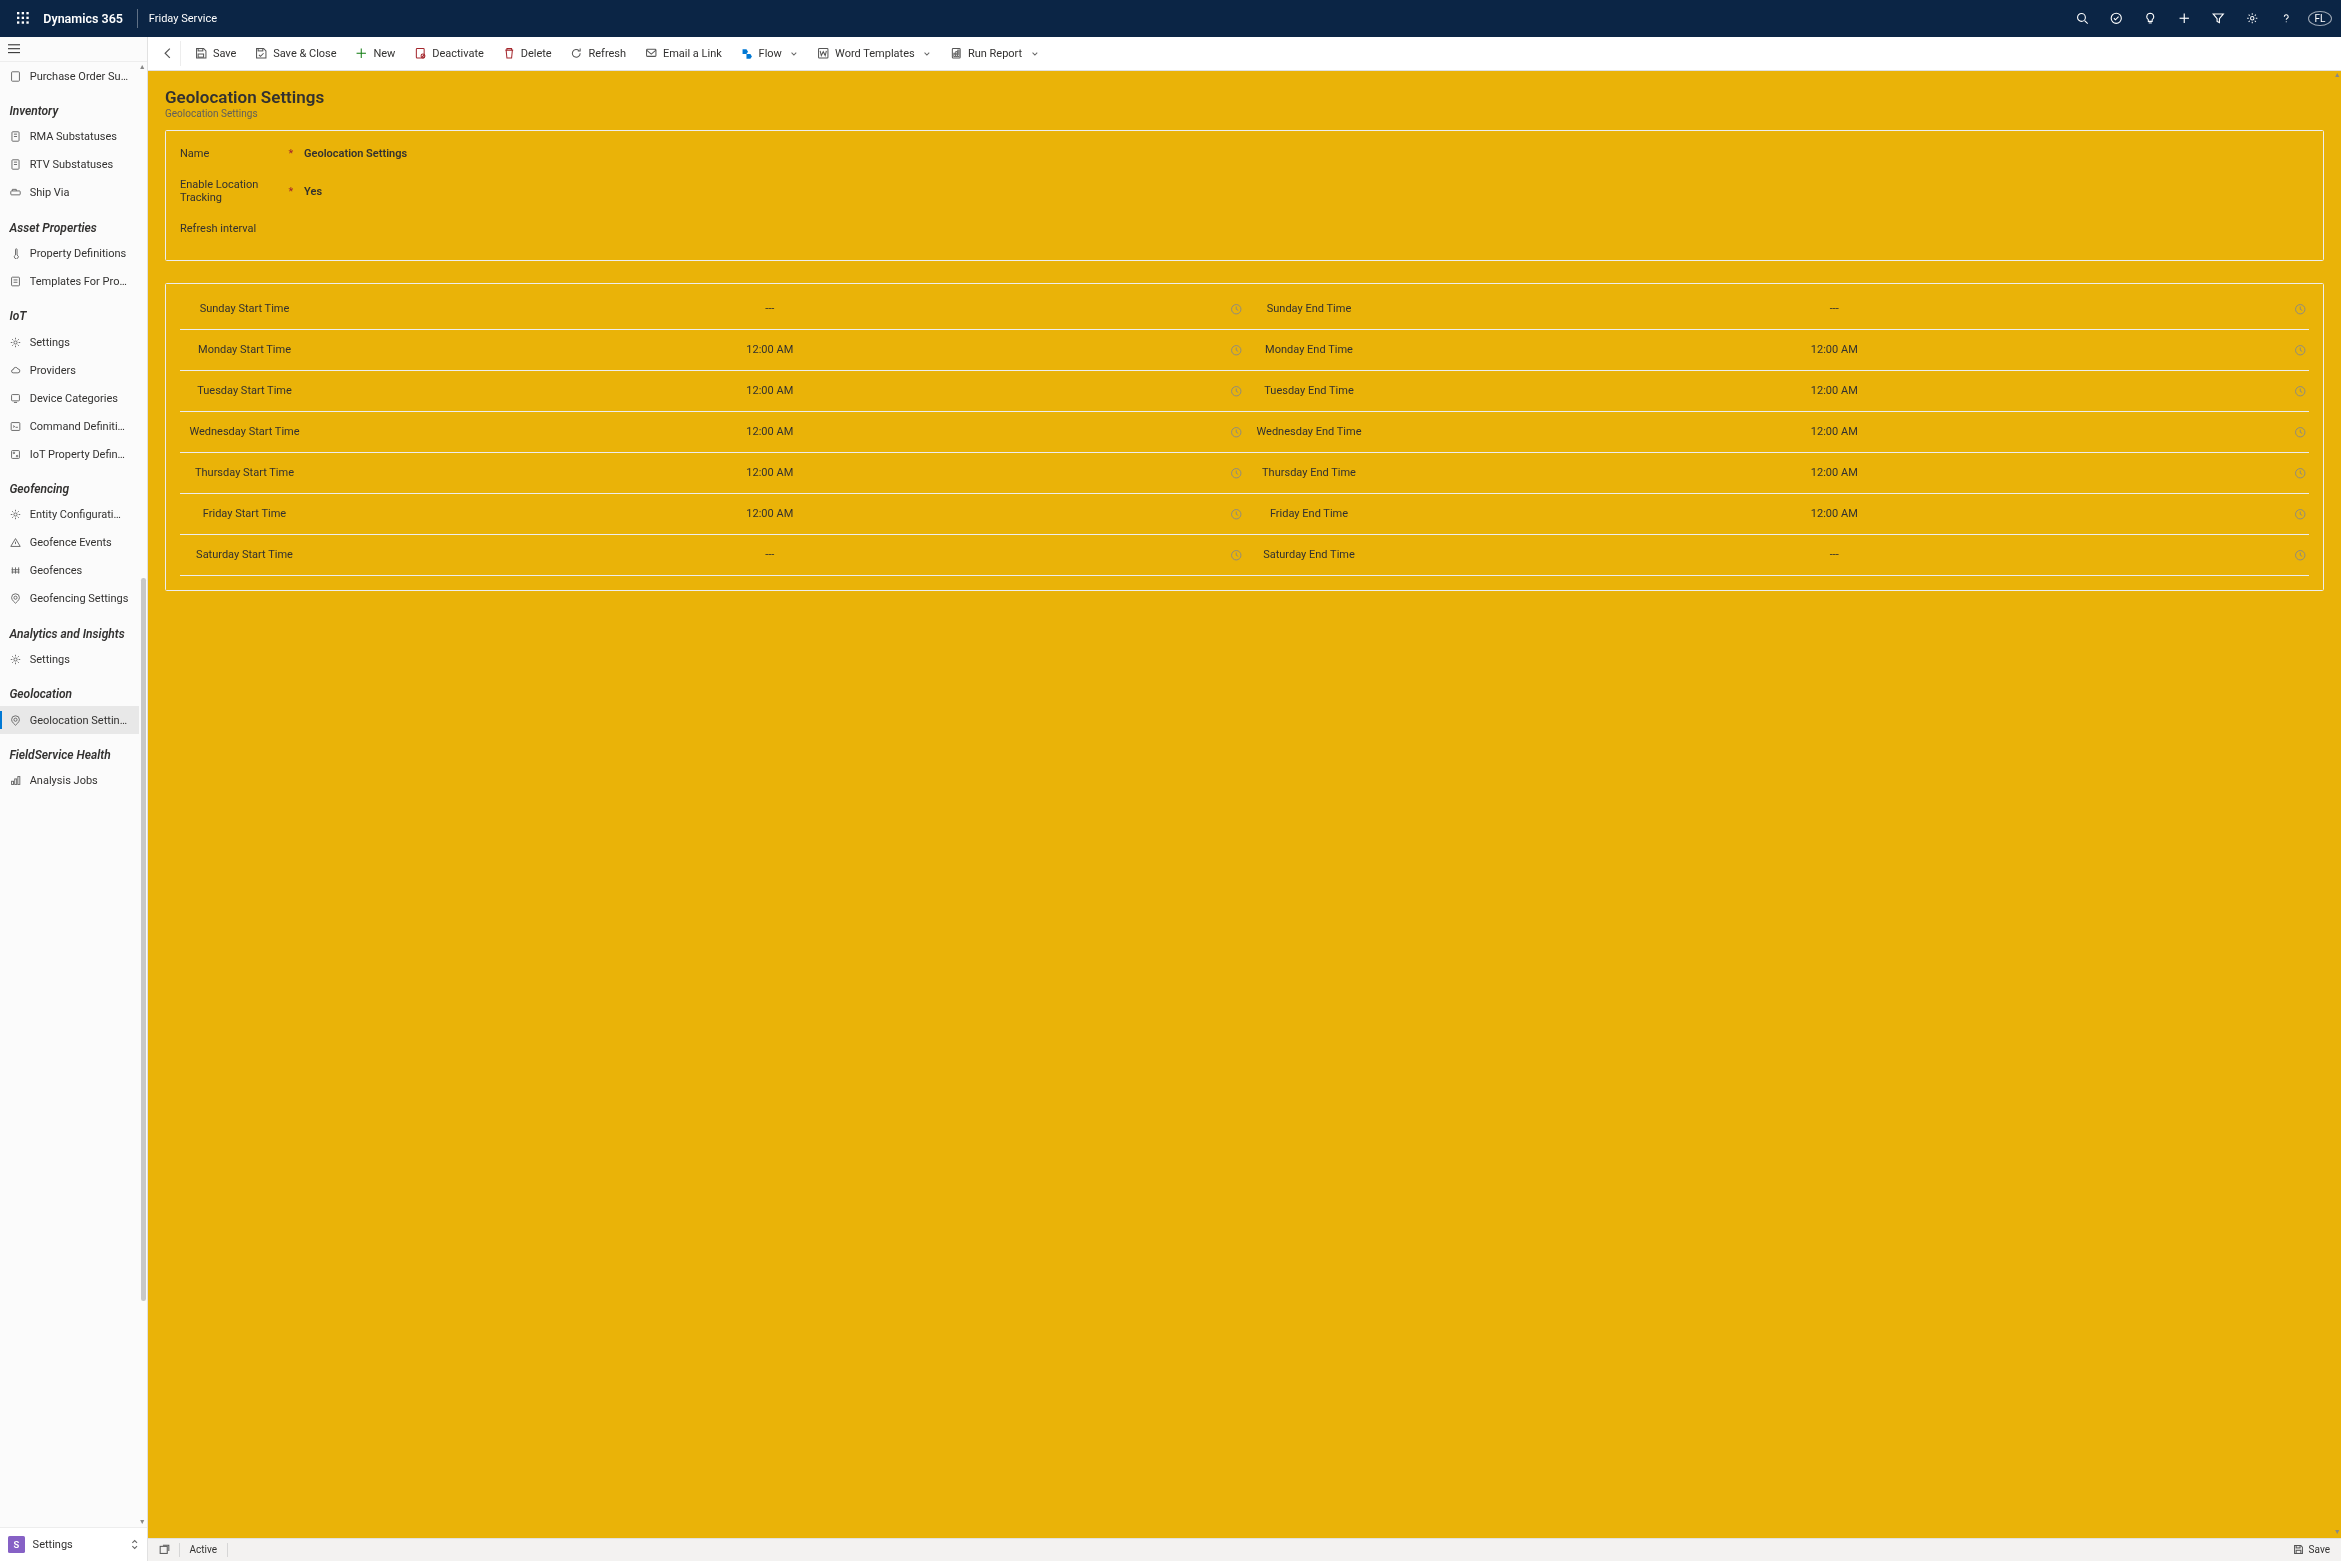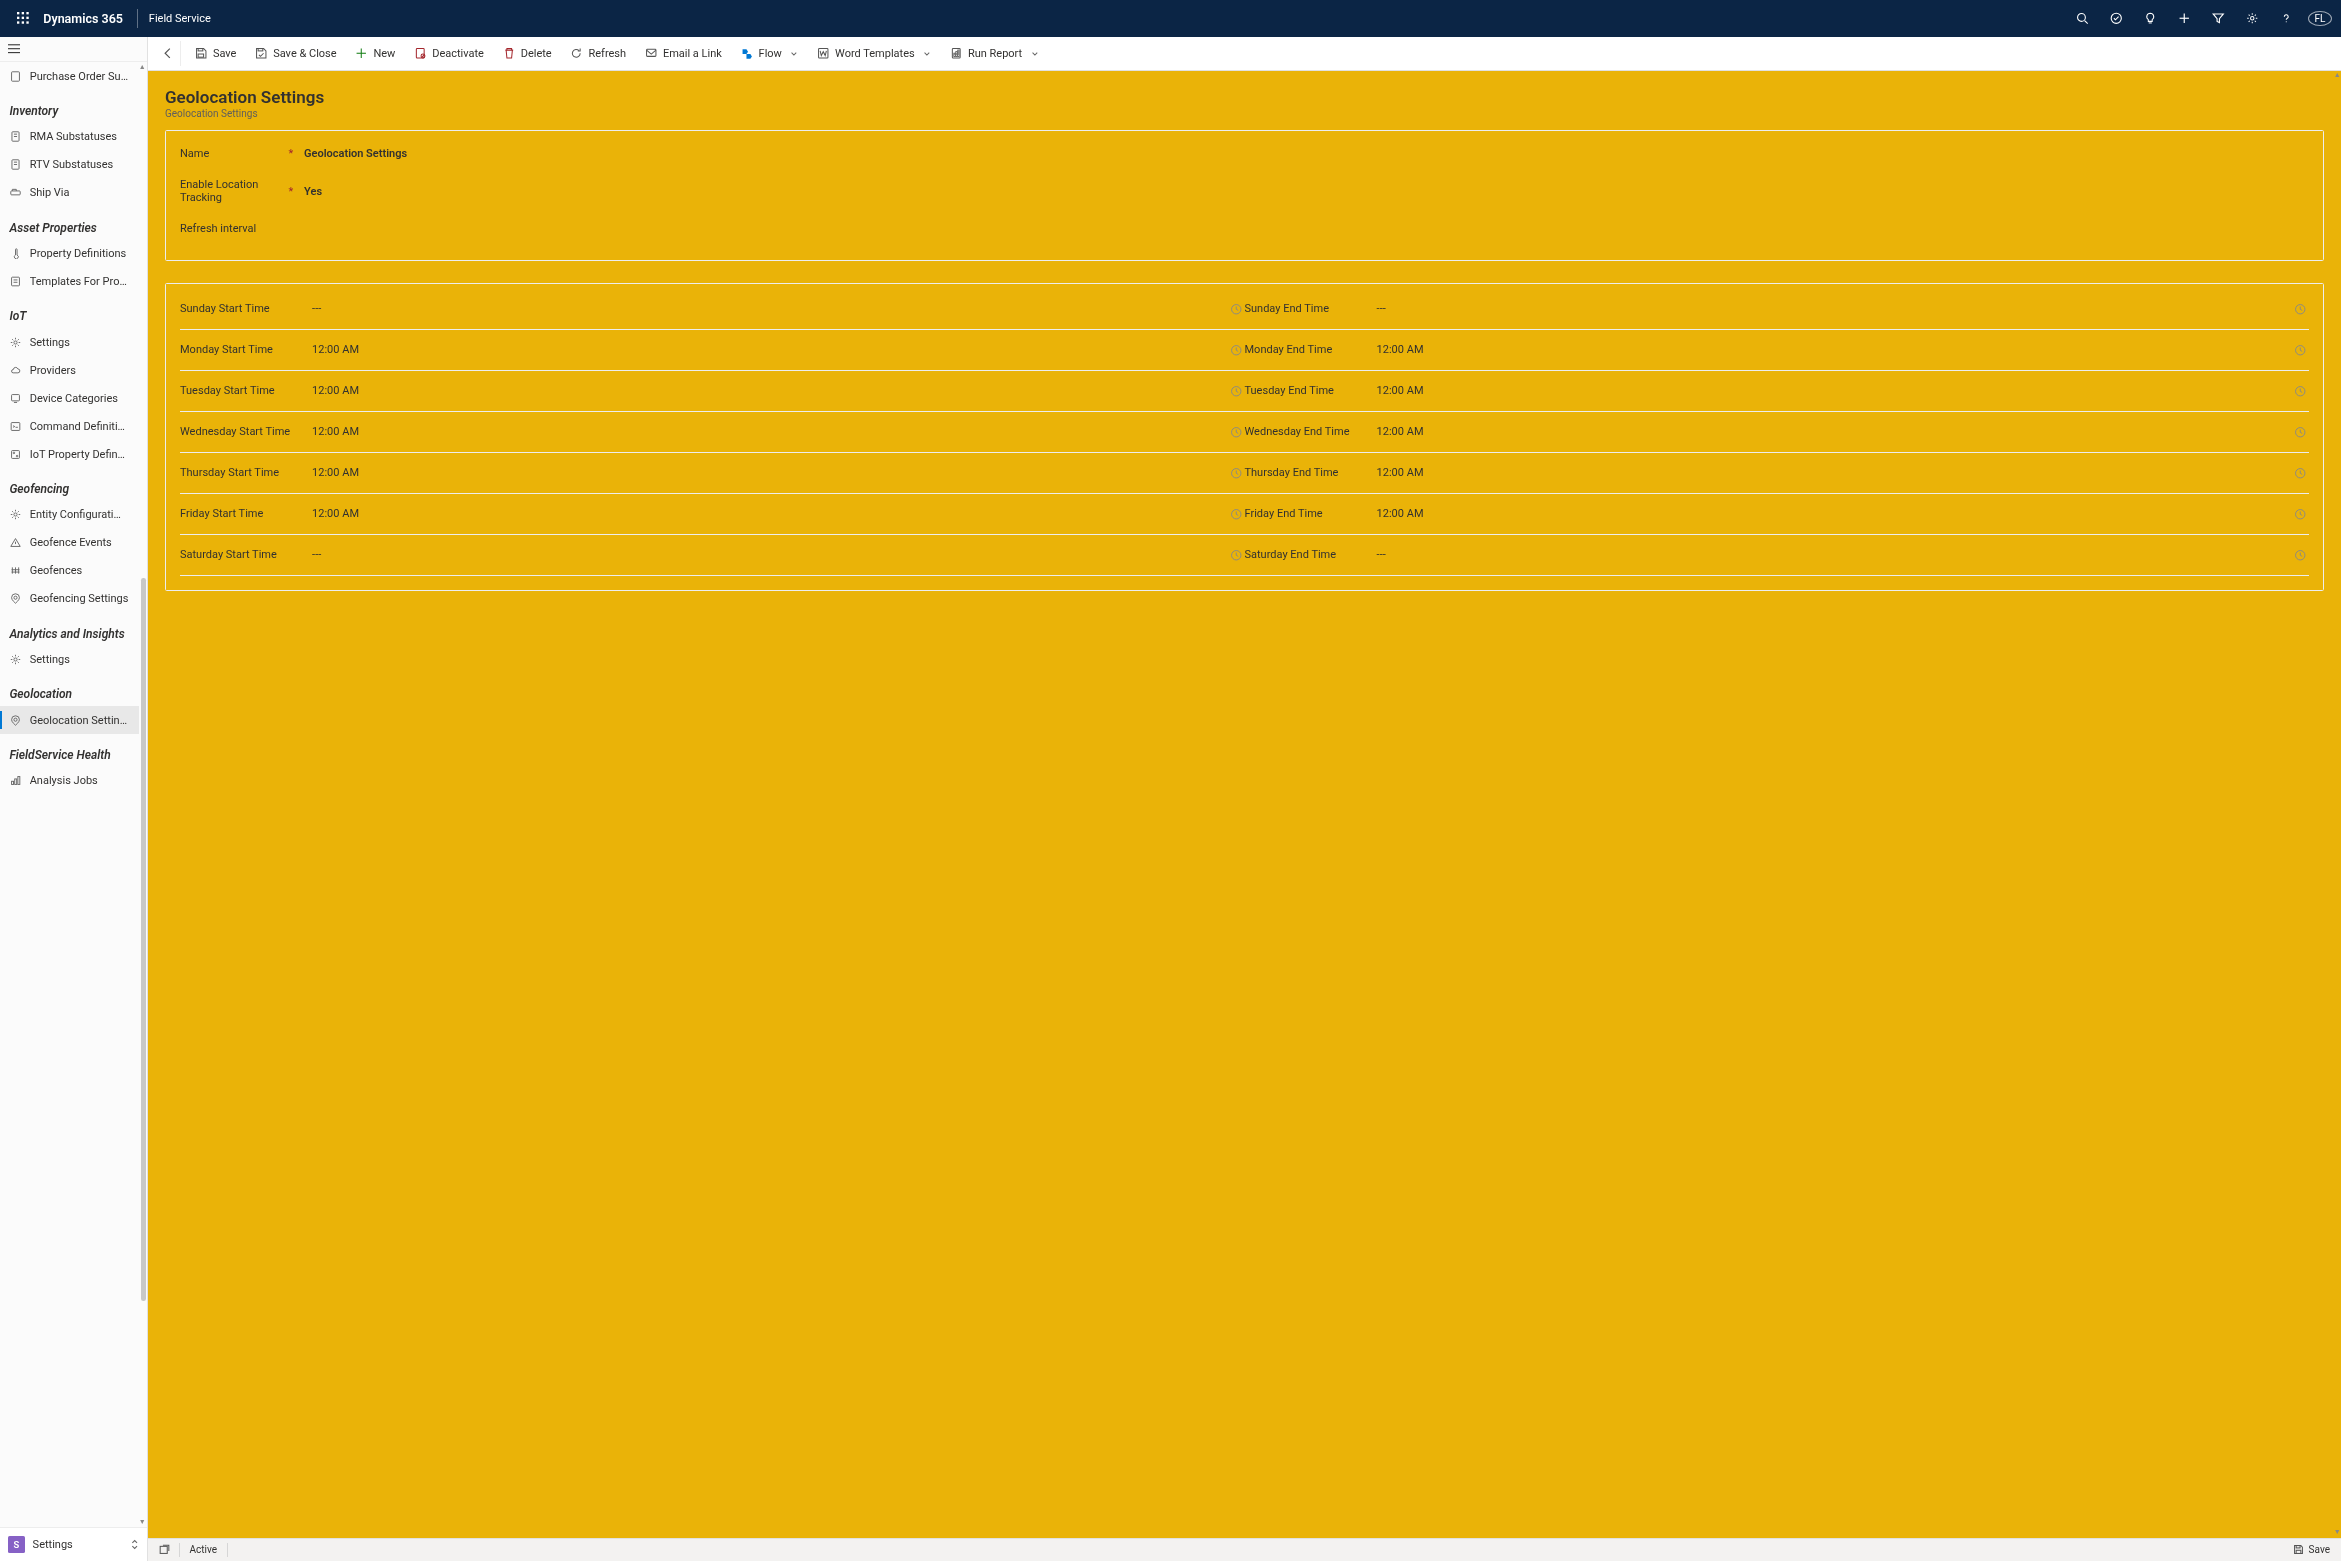--- a/index.html
+++ b/index.html
@@ -151,21 +151,21 @@
     display: flex; align-items: center; padding: 6.2px 14px; min-height: 36px;
   }
   .field-row + .field-row { border-top: 0; align-items: center; }
   .field-row .flabel {
     width: 121px; font-size: 11px; color: var(--text); display: flex; align-items: center; gap: 3.1px;
     padding-right: 7.8px;
   }
   .field-row .req { color: #a4262c; }
   .field-row .fvalue { flex: 1; font-size: 11px; font-weight: 600; padding-left: 3.1px; }
 
-  .two-col { display: grid; grid-template-columns: 1fr 1fr; padding: 0 14px; }
+  .two-col { display: grid; grid-template-columns: 1fr 1fr; padding: 0 14px; text-align: center; }
   .time-list { }
   .time-row {
     display: flex; align-items: center; height: 41px; border-bottom: 0.8px solid var(--border-light);
   }
   .time-row .tlabel { width: 129px; font-size: 11px; color: var(--text); }
   .time-row .tvalue { flex: 1; font-size: 11px; padding-left: 3.1px; }
   .time-row .clock {
     width: 17px; height: 17px; color: #888; cursor: pointer; display:flex; align-items:center; justify-content:center;
   }
 
@@ -196,21 +196,21 @@
           <rect x="6" y="6" width="3" height="3"></rect>
           <rect x="12" y="6" width="3" height="3"></rect>
           <rect x="0" y="12" width="3" height="3"></rect>
           <rect x="6" y="12" width="3" height="3"></rect>
           <rect x="12" y="12" width="3" height="3"></rect>
         </g>
       </svg>
   </div>
   <div class="brand">Dynamics 365</div>
   <div class="divider"></div>
-  <div class="module">Field Service</div>
+  <div class="module">Friday Service</div>
   <div class="spacer"></div>
   <div class="tbtn">
     <svg width="12.5" height="12.5" viewBox="0 0 16 16" fill="none" stroke="#fff" stroke-width="1.4">
         <circle cx="7" cy="7" r="5"></circle>
         <line x1="11" y1="11" x2="15" y2="15"></line>
       </svg>
   </div>
   <div class="tbtn">
     <svg width="12.5" height="12.5" viewBox="0 0 16 16" fill="none" stroke="#fff" stroke-width="1.4">
         <circle cx="8" cy="8" r="6.5"></circle>

